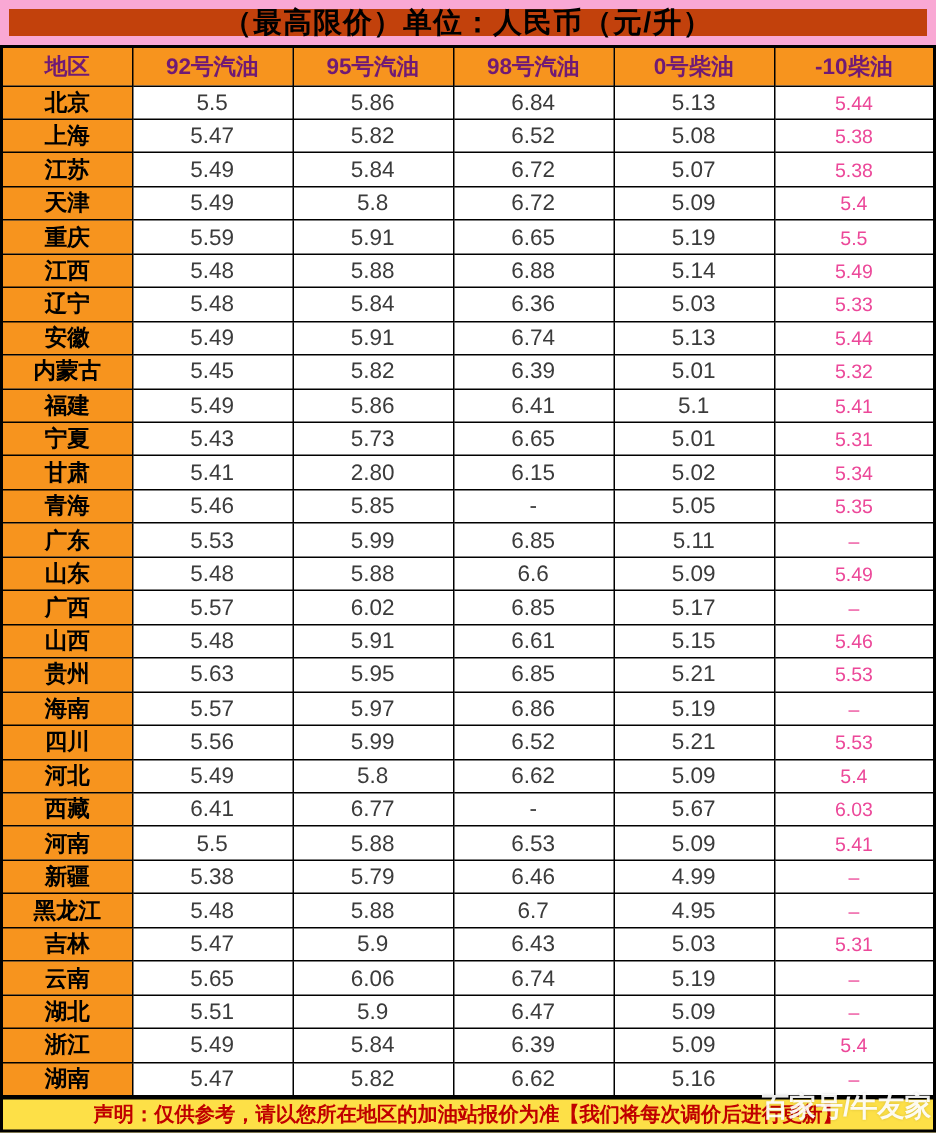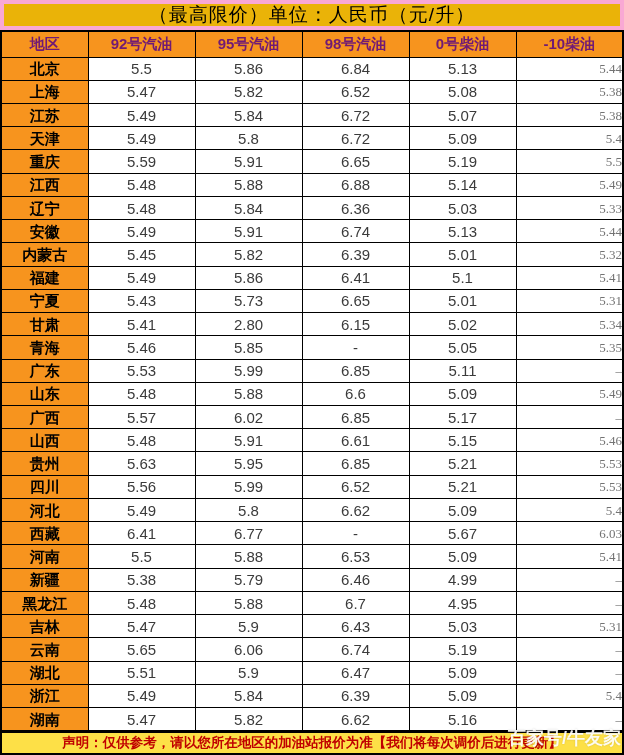--- a/index.html
+++ b/index.html
@@ -8,24 +8,24 @@
     position: relative;
     background: #ffffff;
     font-family: "Liberation Sans", "DejaVu Sans", sans-serif;
     overflow: hidden;
   }
   .sheet { position: absolute; inset: 0; display: flex; flex-direction: column; }
 
   .title-bar {
     box-sizing: border-box;
     height: 30px;
-    background: #eab308;
-    border: 4px solid #f9a8d4;
+    background: #c2410c;
+    border: 6px solid #f9a8d4;
     display: flex; align-items: center; justify-content: center;
-    font-size: 19px; font-weight: normal; color: #000;
+    font-size: 19px; font-weight: bold; color: #000;
     letter-spacing: 1px;
     flex: 0 0 auto;
   }
 
   table.price-table {
     width: 624px;
     border-collapse: collapse;
     table-layout: fixed;
     border: 2px solid #000;
     flex: 1 1 auto;
@@ -45,22 +45,22 @@
     height: 21.7px;
     text-align: center; vertical-align: middle;
     font-size: 15px; color: #3b3b3b;
     padding: 0; line-height: 1;
   }
   .price-table td.region {
     background: #F7941E;
     color: #000; font-weight: bold;
   }
   .price-table td.d10 {
-    font-family: Liberation Serif, serif;
-    font-size: 13px; color: #737373; text-align: right;
+    font-family: Liberation Sans, sans-serif;
+    font-size: 13px; color: #ec4899;
   }
 
   .footer-bar {
     box-sizing: border-box;
     height: 23px;
     background: #fde047;
     border: 2px solid #000;
     border-top-width: 1px;
     display: flex; align-items: center; justify-content: center;
     font-size: 13.5px; font-weight: bold; color: #C00000;
@@ -244,20 +244,28 @@
         </tr>
         <tr>
           <td class="region">贵州</td>
           <td>5.63</td>
           <td>5.95</td>
           <td>6.85</td>
           <td>5.21</td>
           <td class="d10">5.53</td>
         </tr>
         <tr>
+          <td class="region">海南</td>
+          <td>5.57</td>
+          <td>5.97</td>
+          <td>6.86</td>
+          <td>5.19</td>
+          <td class="d10">–</td>
+        </tr>
+        <tr>
           <td class="region">四川</td>
           <td>5.56</td>
           <td>5.99</td>
           <td>6.52</td>
           <td>5.21</td>
           <td class="d10">5.53</td>
         </tr>
         <tr>
           <td class="region">河北</td>
           <td>5.49</td>

